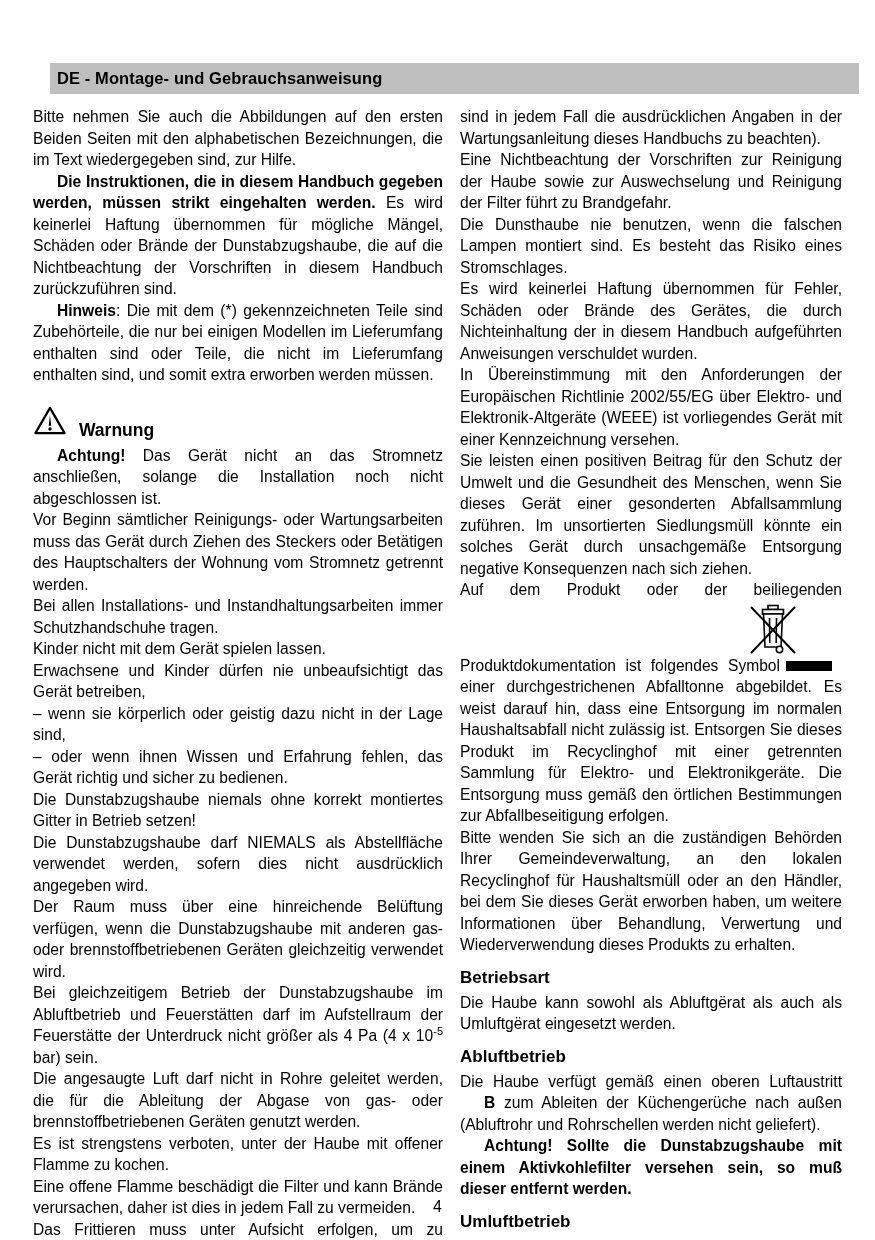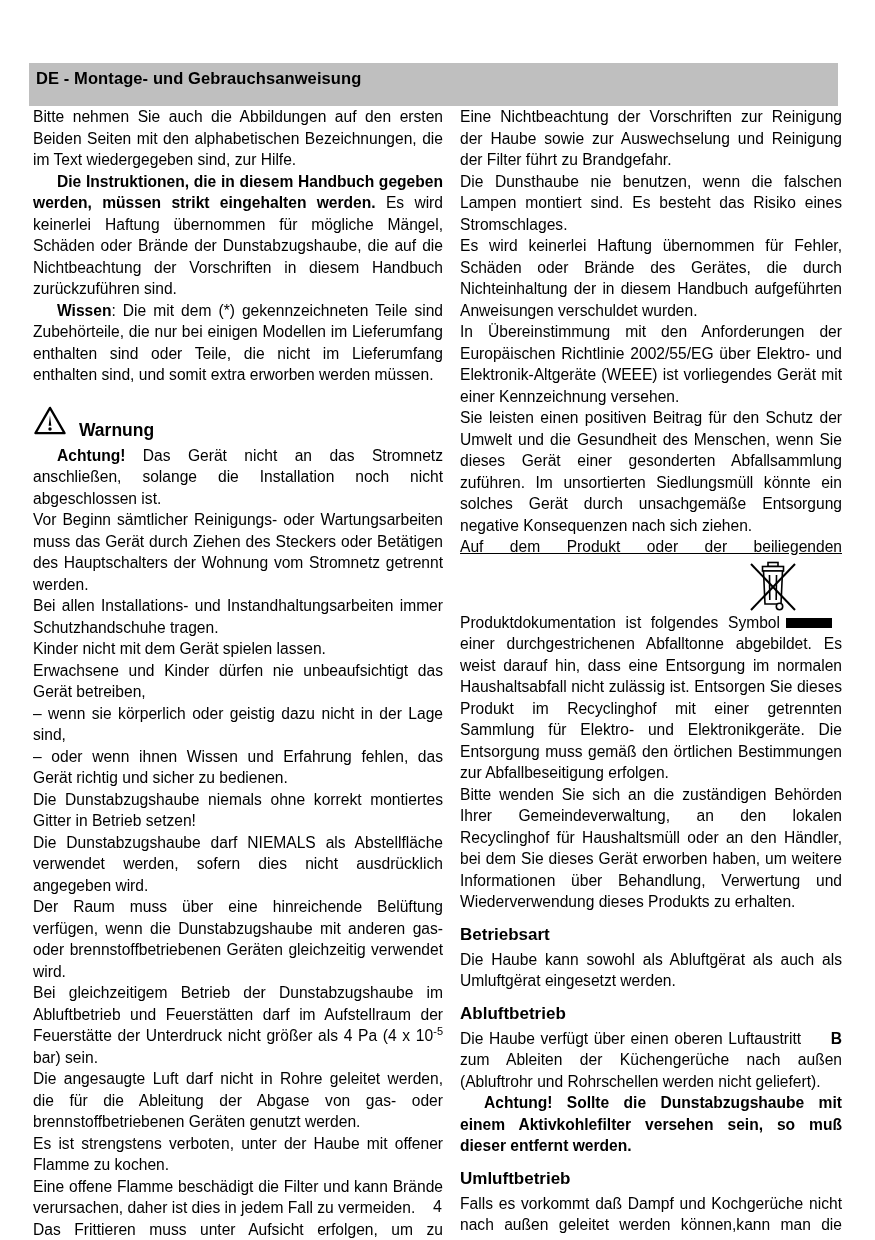--- a/index.html
+++ b/index.html
@@ -6,43 +6,43 @@
     margin: 0; padding: 0;
     width: 875px; height: 1240px;
     background: #ffffff;
     overflow: hidden;
     font-family: "Liberation Sans", "DejaVu Sans", sans-serif;
     color: #000;
   }
   .page { position: relative; width: 875px; height: 1240px; background: #fff; }
 
   .header-bar {
-    position: absolute; left: 29px; top: 63px;
-    width: 809px; height: 43px;
+    position: absolute; left: 50px; top: 63px;
+    width: 809px; height: 31px;
     background: #bfbfbf;
     font-size: 16.5px; font-weight: bold;
     line-height: 31px; padding-left: 7px; box-sizing: border-box;
     letter-spacing: 0.1px;
   }
 
   .content {
     position: absolute; left: 33px; top: 106px;
     width: 809px;
     display: flex; gap: 17px;
   }
   .col-left  { width: 410px; }
   .col-right { width: 382px; }
 
   .para {
     margin: 0;
     font-size: 15.6px;
     line-height: 21.5px;
     text-align: justify;
   }
-  .para.spread { text-align-last: justify; text-decoration: underline; }
+  .para.spread { text-align-last: justify; }
   .para .b { font-weight: bold; margin-left: 24px; }
   .para .sup { vertical-align: super; font-size: 11px; line-height: 0; }
 
   .h2 {
     font-size: 17px; font-weight: bold;
     margin: 11px 0 3px 0; line-height: 22px;
   }
 
   .warning-head {
     display: flex; align-items: center; gap: 12px;
@@ -73,21 +73,21 @@
 <div class="page">
 
   <div class="header-bar">
     <span>DE - Montage- und Gebrauchsanweisung</span>
   </div>
 
   <div class="content">
     <div class="col-left" id="col-left">
         <p class="para"><span>Bitte nehmen Sie auch die Abbildungen auf den ersten Beiden Seiten mit den alphabetischen Bezeichnungen, die im Text wiedergegeben sind, zur Hilfe.</span></p>
         <p class="para"><span class="b">Die Instruktionen, die in diesem Handbuch gegeben werden, müssen strikt eingehalten werden.</span><span>  Es wird keinerlei Haftung übernommen für mögliche Mängel, Schäden oder Brände der Dunstabzugshaube, die auf die Nichtbeachtung der Vorschriften in diesem Handbuch zurückzuführen sind.</span></p>
-        <p class="para"><span class="b">Wissen</span><span>: Die mit dem (*) gekennzeichneten Teile sind Zubehörteile, die nur bei einigen Modellen im Lieferumfang enthalten sind oder Teile, die nicht im Lieferumfang enthalten sind, und somit extra erworben werden müssen.</span></p>
+        <p class="para"><span class="b">Hinweis</span><span>: Die mit dem (*) gekennzeichneten Teile sind Zubehörteile, die nur bei einigen Modellen im Lieferumfang enthalten sind oder Teile, die nicht im Lieferumfang enthalten sind, und somit extra erworben werden müssen.</span></p>
         <div class="warning-head">
   <svg width="34" height="31" viewBox="0 0 36 33">
     <path d="M18 3 L33.5 30 H2.5 Z" fill="none" stroke="#000" stroke-width="2.4" stroke-linejoin="round"></path>
     <path d="M18 11 L19.4 22 H16.6 Z" fill="#000"></path>
     <circle cx="18" cy="25.6" r="1.8" fill="#000"></circle>
   </svg>
 <span class="wlabel">Warnung</span>
         </div>
         <p class="para"><span class="b">Achtung!</span><span> Das Gerät nicht an das Stromnetz anschließen, solange die Installation noch nicht abgeschlossen ist.</span></p>
         <p class="para"><span>Vor Beginn sämtlicher Reinigungs- oder Wartungsarbeiten muss das Gerät durch Ziehen des Steckers oder Betätigen des Hauptschalters der Wohnung vom Stromnetz getrennt werden.</span></p>
@@ -100,20 +100,21 @@
         <p class="para"><span>Die Dunstabzugshaube darf NIEMALS als Abstellfläche verwendet werden, sofern dies nicht ausdrücklich angegeben wird.</span></p>
         <p class="para"><span>Der Raum muss über eine hinreichende Belüftung verfügen, wenn die Dunstabzugshaube mit anderen gas- oder brennstoffbetriebenen Geräten gleichzeitig verwendet wird.</span></p>
         <p class="para"><span>Bei gleichzeitigem Betrieb der Dunstabzugshaube im Abluftbetrieb und Feuerstätten darf im Aufstellraum der Feuerstätte der Unterdruck nicht größer als 4 Pa (4 x 10</span><span class="sup">-5</span><span> bar) sein.</span></p>
         <p class="para"><span>Die angesaugte Luft darf nicht in Rohre geleitet werden, die für die Ableitung der Abgase von gas- oder brennstoffbetriebenen Geräten genutzt werden.</span></p>
         <p class="para"><span>Es ist strengstens verboten, unter der Haube mit offener Flamme zu kochen.</span></p>
         <p class="para"><span>Eine offene Flamme beschädigt die Filter und kann Brände verursachen, daher ist dies in jedem Fall zu vermeiden.</span></p>
         <p class="para"><span>Das Frittieren muss unter Aufsicht erfolgen, um zu vermeiden, dass das überhitzte Öl Feuer fängt.</span></p>
         <p class="para"><span>In Bezug auf technische und Sicherheitsmaßnahmen für die Ableitung der Abluft sind die Vorschriften der zuständigen örtlichen Behörden strengstens einzuhalten.</span></p>
       </div>
     <div class="col-right" id="col-right">
+        <p class="para"><span>sind in jedem Fall die ausdrücklichen Angaben in der Wartungsanleitung dieses Handbuchs zu beachten).</span></p>
         <p class="para"><span>Eine Nichtbeachtung der Vorschriften zur Reinigung der Haube sowie zur Auswechselung und Reinigung der Filter führt zu Brandgefahr.</span></p>
         <p class="para"><span>Die Dunsthaube nie benutzen, wenn die falschen Lampen montiert sind. Es besteht das Risiko eines Stromschlages.</span></p>
         <p class="para"><span>Es wird keinerlei Haftung übernommen für Fehler, Schäden oder Brände des Gerätes, die durch Nichteinhaltung der in diesem Handbuch aufgeführten Anweisungen verschuldet wurden.</span></p>
         <p class="para"><span>In Übereinstimmung mit den Anforderungen der Europäischen Richtlinie 2002/55/EG über Elektro- und Elektronik-Altgeräte (WEEE) ist vorliegendes Gerät mit einer Kennzeichnung versehen.</span></p>
         <p class="para"><span>Sie leisten einen positiven Beitrag für den Schutz der Umwelt und die Gesundheit des Menschen, wenn Sie dieses Gerät einer gesonderten Abfallsammlung zuführen. Im unsortierten Siedlungsmüll könnte ein solches Gerät durch unsachgemäße Entsorgung negative Konsequenzen nach sich ziehen.</span></p>
         <p class="para spread"><span>Auf dem Produkt oder der beiliegenden</span></p>
         <div class="weee-row">
   <svg width="46" height="53" viewBox="0 0 46 53">
     <g stroke="#000" stroke-width="1.6" fill="#fff">
       <rect x="18" y="3.5" width="10" height="4"></rect>
@@ -127,21 +128,21 @@
       <line x1="1" y1="5" x2="45" y2="51"></line>
       <line x1="45" y1="5" x2="1" y2="51"></line>
     </g>
   </svg>
 </div>
         <p class="para"><span>Produktdokumentation ist folgendes Symbol</span><span class="black-bar"></span><span> einer durchgestrichenen Abfalltonne abgebildet. Es weist darauf hin, dass eine Entsorgung im normalen Haushaltsabfall nicht zulässig ist. Entsorgen Sie dieses Produkt im Recyclinghof mit einer getrennten Sammlung für Elektro- und Elektronikgeräte. Die Entsorgung muss gemäß den örtlichen Bestimmungen zur Abfallbeseitigung erfolgen.</span></p>
         <p class="para"><span>Bitte wenden Sie sich an die zuständigen Behörden Ihrer Gemeindeverwaltung, an den lokalen Recyclinghof für Haushaltsmüll oder an den Händler, bei dem Sie dieses Gerät erworben haben, um weitere Informationen über Behandlung, Verwertung und Wiederverwendung dieses Produkts zu erhalten.</span></p>
         <div class="h2">Betriebsart</div>
         <p class="para"><span>Die Haube kann sowohl als Abluftgërat als auch als Umluftgërat eingesetzt werden.</span></p>
         <div class="h2">Abluftbetrieb</div>
-        <p class="para"><span>Die Haube verfügt über einen oberen Luftaustritt </span><span class="b">B</span><span> zum Ableiten der Küchengerüche nach außen (Abluftrohr und Rohrschellen werden nicht geliefert).</span></p>
+        <p class="para"><span>Die Haube verfügt gemäß einen oberen Luftaustritt </span><span class="b">B</span><span> zum Ableiten der Küchengerüche nach außen (Abluftrohr und Rohrschellen werden nicht geliefert).</span></p>
         <p class="para"><span class="b">Achtung! Sollte die Dunstabzugshaube mit einem Aktivkohlefilter versehen sein, so muß dieser entfernt werden.</span></p>
         <div class="h2">Umluftbetrieb</div>
         <p class="para"><span>Falls es vorkommt daß Dampf und Kochgerüche nicht nach außen geleitet werden können,kann man die Haube in Umluftversion betätigen.Setzen Sie den Deflektor </span></p>
       </div>
   </div>
 
   <div class="page-number">4</div>
 
 </div>
 

